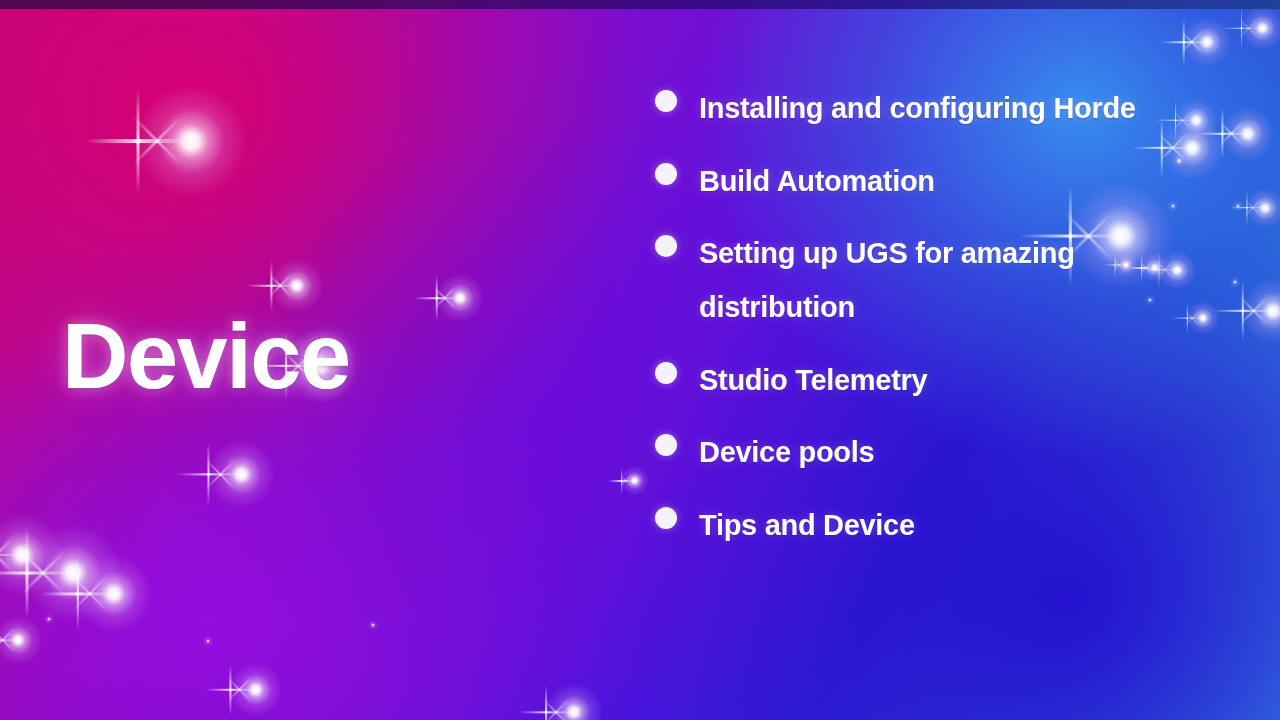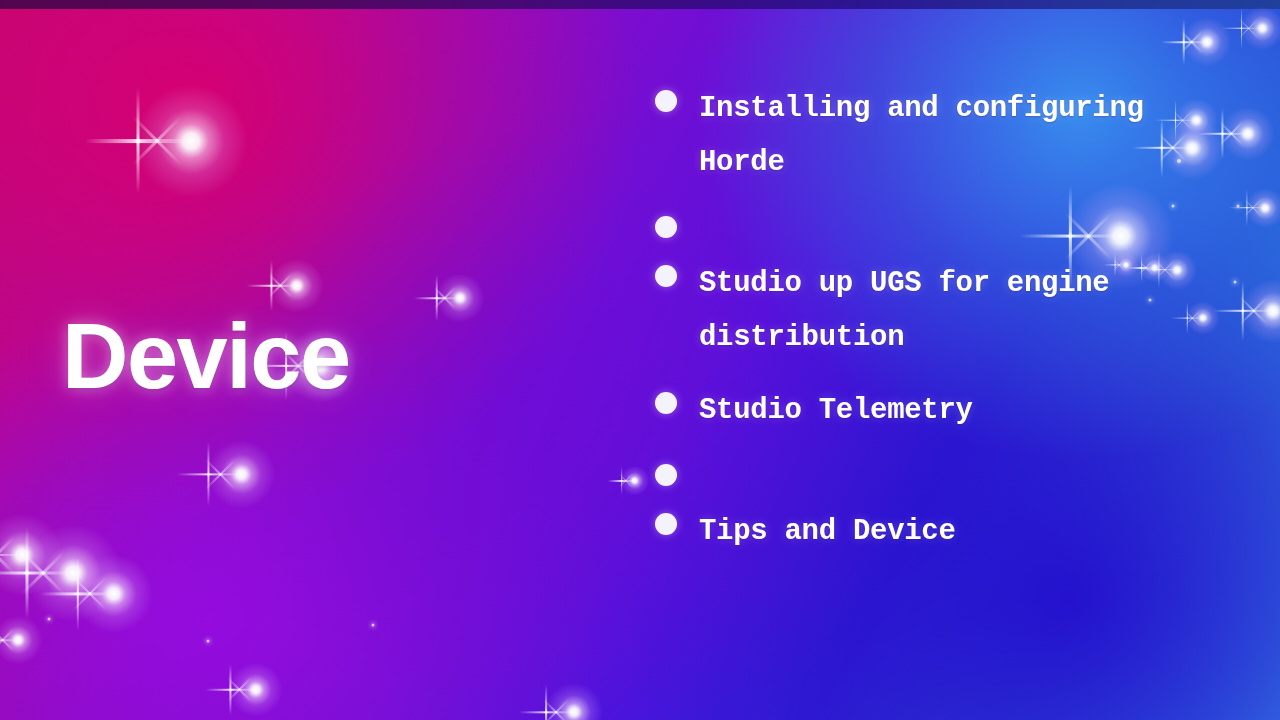--- a/index.html
+++ b/index.html
@@ -153,21 +153,20 @@
     margin-right: 22px;
     box-shadow: 0 0 8px rgba(255,255,255,0.35);
   }
   .agenda-text {
     font-size: 29px;
     font-weight: bold;
     color: #ffffff;
     line-height: 1.85;
     letter-spacing: -0.3px;
     text-shadow: 0 0 10px rgba(255,255,255,0.22), 0 1px 2px rgba(40,0,80,0.3);
-    font-family: Liberation Mono, monospace;
   }
 
   
   #subtitles {
     position: absolute;
     left: 0;
     right: 0;
     bottom: 22px;
     text-align: center;
   }
@@ -391,31 +390,33 @@
 
   <div id="title">Device</div>
 
   <div id="agenda-list">
       <div class="agenda-item">
         <span class="bullet-dot"></span>
         <span class="agenda-text">Installing and configuring Horde</span>
       </div>
       <div class="agenda-item">
         <span class="bullet-dot"></span>
-      </div>
-      <div class="agenda-item">
-        <span class="bullet-dot"></span>
-        <span class="agenda-text">Studio up UGS for engine distribution</span>
+        <span class="agenda-text">Build Automation</span>
+      </div>
+      <div class="agenda-item">
+        <span class="bullet-dot"></span>
+        <span class="agenda-text">Setting up UGS for amazing distribution</span>
       </div>
       <div class="agenda-item">
         <span class="bullet-dot"></span>
         <span class="agenda-text">Studio Telemetry</span>
       </div>
       <div class="agenda-item">
         <span class="bullet-dot"></span>
+        <span class="agenda-text">Device pools</span>
       </div>
       <div class="agenda-item">
         <span class="bullet-dot"></span>
         <span class="agenda-text">Tips and Device</span>
       </div>
     </div>
 
 
 </div>
 

